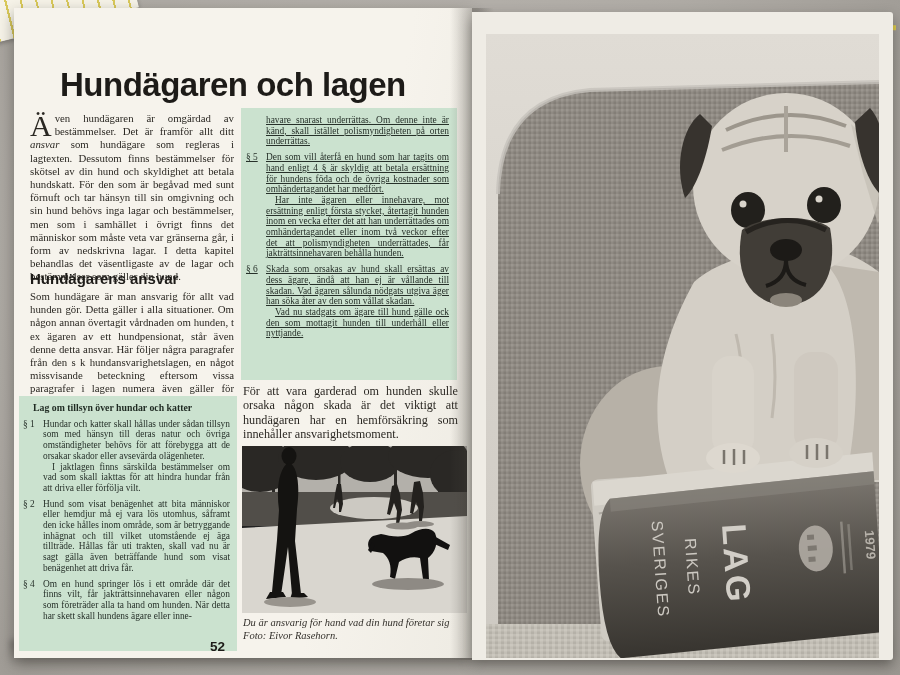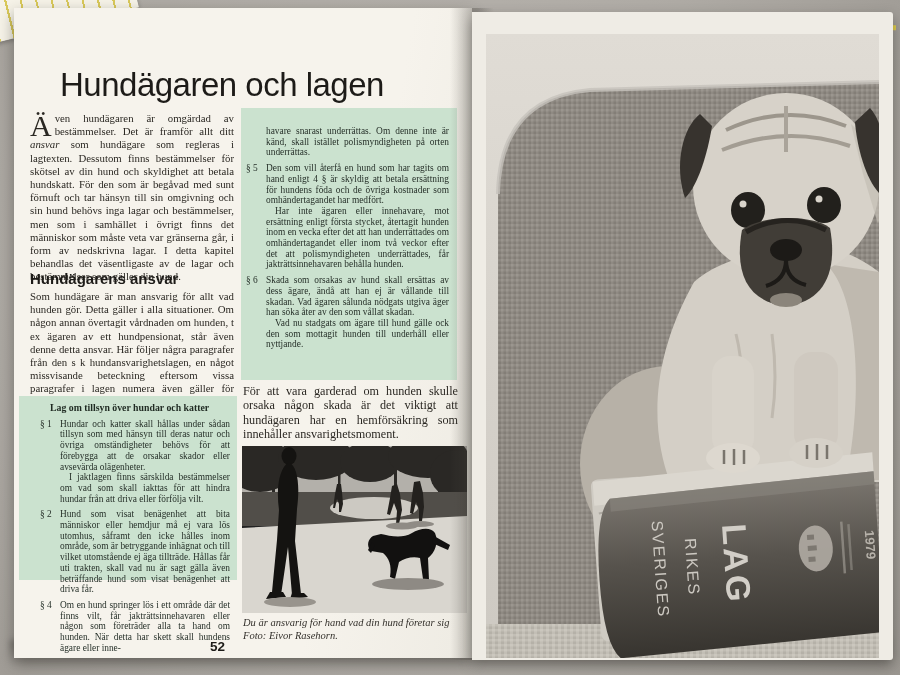--- a/index.html
+++ b/index.html
@@ -14,30 +14,30 @@
   .yellow-edge{left:640px;top:24px;width:256px;height:5px;background:linear-gradient(90deg,rgba(221,200,62,0),#dcc83e 40%,#e6d34a);transform:rotate(.6deg);}
   .book-shadow{left:10px;top:640px;width:880px;height:26px;background:linear-gradient(#4a4742,rgba(70,67,62,0));filter:blur(3px);opacity:.55;}
   
   .page-left{left:14px;top:8px;width:458px;height:650px;background:linear-gradient(100deg,#f6f3ec 70%,#eeebe3);
        box-shadow:0 6px 14px rgba(40,38,34,.45);}
   .page-right{left:472px;top:12px;width:421px;height:648px;background:#efece5;
        box-shadow:0 6px 14px rgba(40,38,34,.45);border-radius:0 3px 3px 0;}
   .gutter{left:450px;top:8px;width:44px;height:652px;
        background:linear-gradient(90deg,rgba(80,76,70,0) 0%,rgba(80,76,70,.35) 52%,rgba(60,57,52,.28) 62%,rgba(255,255,255,0) 100%);}
   
-  .title{left:46px;top:42px;font-family:"Liberation Sans",sans-serif;font-weight:400;
+  .title{left:46px;top:42px;font-family:"Liberation Sans",sans-serif;font-weight:700;
        font-size:33px;letter-spacing:-.5px;color:#1d1b18;margin-top:16px;}
   .col-body{font-size:10.8px;line-height:13.2px;text-align:justify;}
   .intro{left:16px;top:104px;width:204px;}
   .dropcap{float:left;font-size:30px;line-height:24px;padding:2px 3px 0 0;font-weight:400;}
   .s-heading{left:16px;top:262px;font-family:"Liberation Sans",sans-serif;font-weight:700;font-size:15px;color:#1d1b18;}
   .body2{left:16px;top:282px;width:204px;}
   .lawbox{background:#cbe2cf;font-size:9.4px;line-height:10.7px;text-align:justify;color:#27312a;}
-  .lawbox-left{left:5px;top:388px;width:218px;height:184px;padding:7px 7px 0 21px;box-sizing:border-box;}
-  .lawbox-right{left:227px;top:100px;width:216px;height:272px;padding:18px 8px 0 5px;box-sizing:border-box;}
+  .lawbox-left{left:5px;top:388px;width:218px;height:255px;padding:7px 7px 0 4px;box-sizing:border-box;}
+  .lawbox-right{left:227px;top:100px;width:216px;height:272px;padding:7px 8px 0 5px;box-sizing:border-box;text-decoration:underline;}
   .law-heading{font-weight:700;font-size:9.8px;margin:0 0 2px 10px;color:#1f2a22;}
   .law-item{display:flex;margin-top:5px;}
   .law-num{flex:none;width:20px;font-size:9.4px;}
   .law-text{flex:1;}
   .law-text p, .law-cont p{margin:0;}
   .law-text p.ind, .law-cont p.ind{text-indent:9px;}
   .law-cont{margin-left:20px;}
   .outro{left:229px;top:376px;width:215px;font-size:12.2px;line-height:14.4px;text-align:justify;}
   .park-photo{left:228px;top:438px;width:225px;height:167px;background:#222;overflow:hidden;}
   .caption{left:229px;top:608px;width:220px;font-style:italic;font-size:10.5px;line-height:13px;color:#33302b;}

